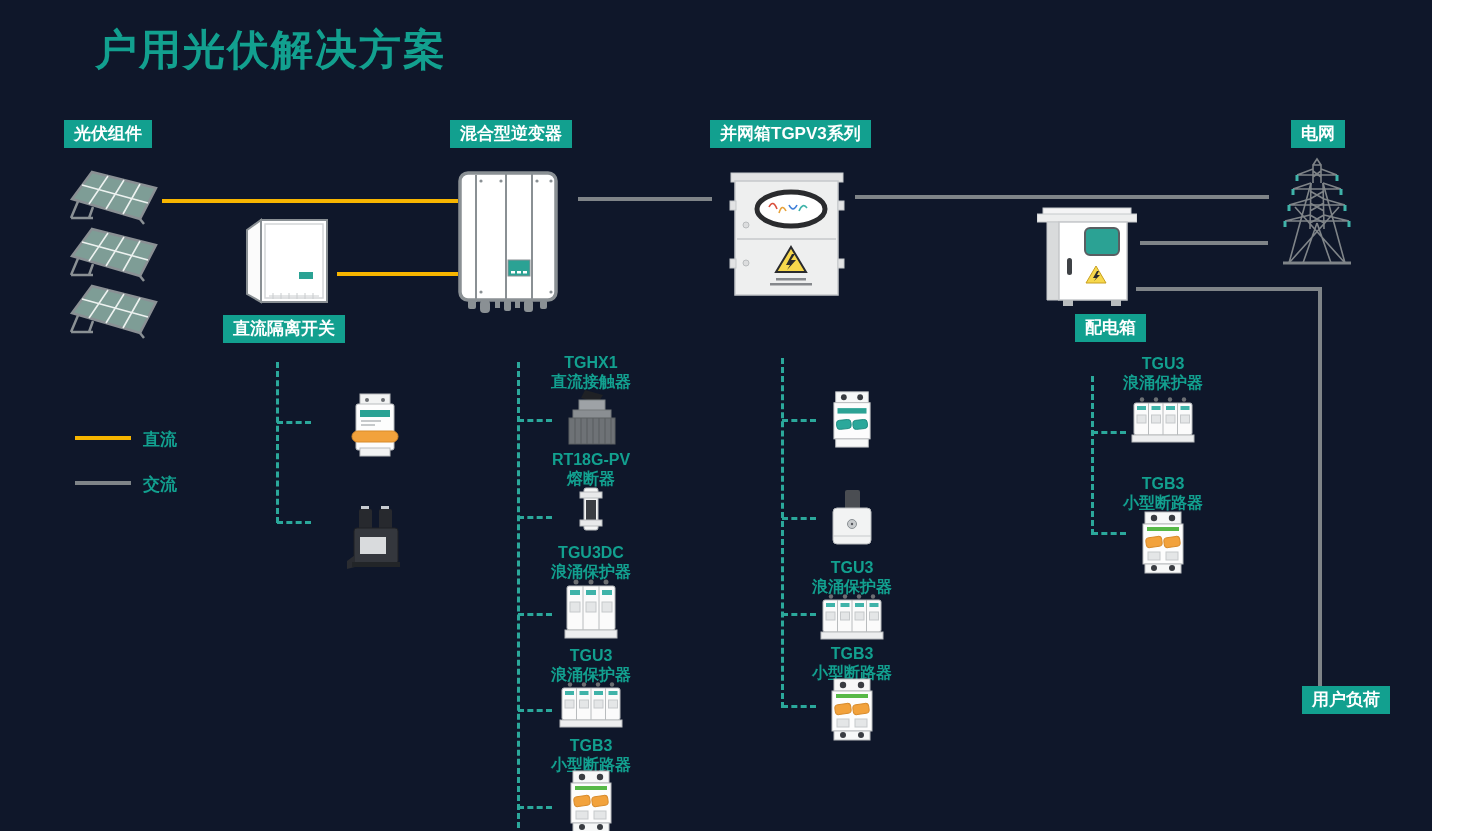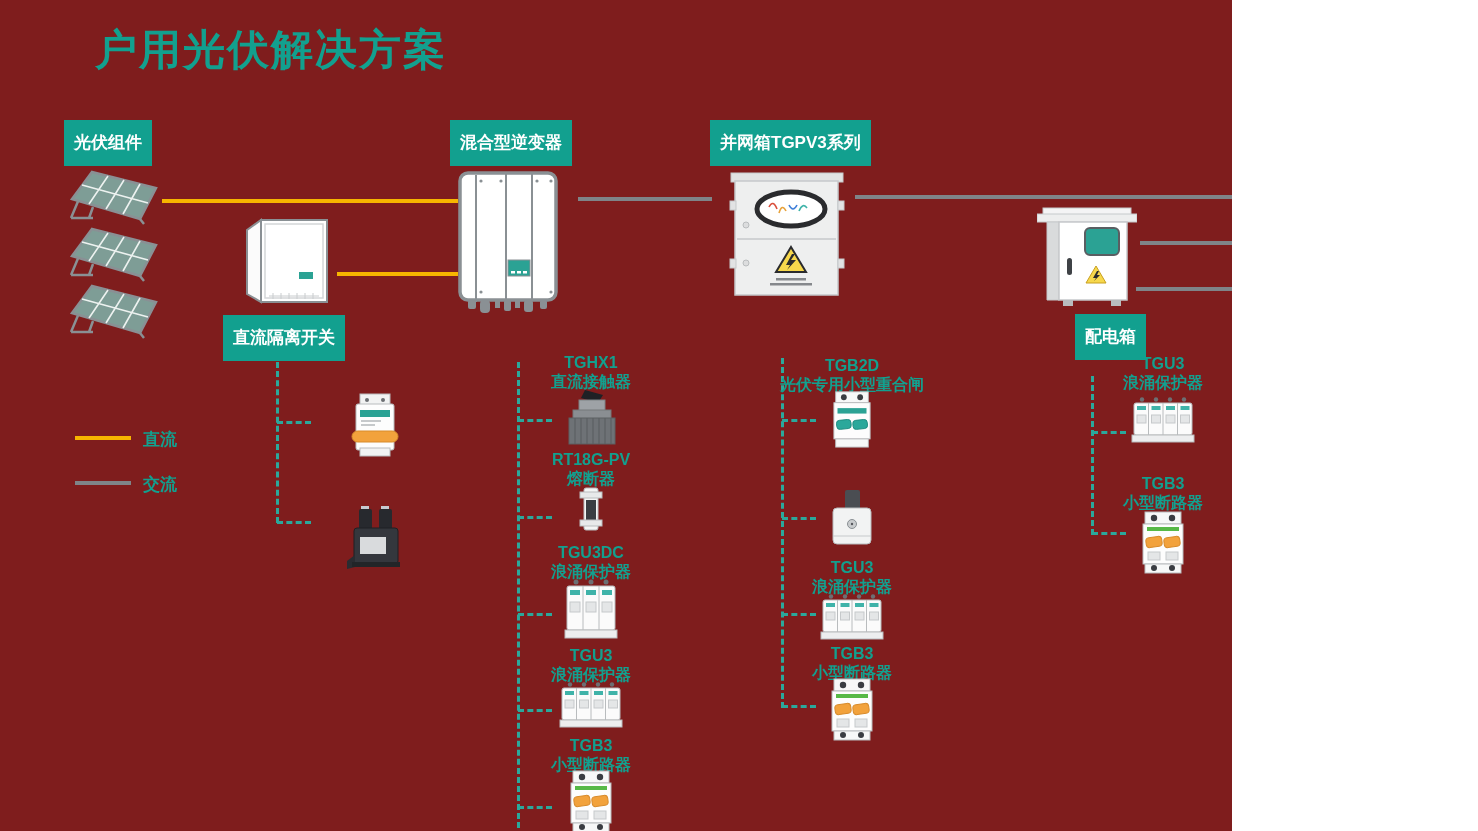--- a/index.html
+++ b/index.html
@@ -1,21 +1,21 @@
 <!DOCTYPE html>
 <html><head>
 <meta charset="utf-8">
 <style>
   html,body{margin:0;padding:0;background:#fff;}
-  .stage{position:relative;width:1232px;height:831px;background:#7f1d1d;overflow:hidden;
+  .stage{position:relative;width:1432px;height:831px;background:#0f172a;overflow:hidden;
          font-family:"Liberation Sans","DejaVu Sans",sans-serif;}
   .title{position:absolute;left:95px;top:22px;font-size:42px;font-weight:800;
          color:#12A08F;letter-spacing:2px;white-space:nowrap;}
   .badge{position:absolute;background:#12A08F;color:#ffffff;font-weight:700;
-         font-size:17px;line-height:22px;padding:12px 10px;white-space:nowrap;}
+         font-size:17px;line-height:22px;padding:3px 10px;white-space:nowrap;}
   .hline{position:absolute;height:4px;}
   .vline{position:absolute;width:4px;}
   .dashv{position:absolute;width:0;border-left:3px dashed #2BA89B;}
   .dashh{position:absolute;height:0;width:34px;border-top:3px dashed #2BA89B;}
   .comp{position:absolute;width:200px;transform:translateX(-50%);text-align:center;
         color:#12A08F;font-weight:700;font-size:16px;line-height:19px;white-space:nowrap;}
   .icon{position:absolute;}
   .legend-label{position:absolute;color:#12A08F;font-weight:700;font-size:17px;}
   .yellow{background:#F7B500;}
   .gray{background:#7F8488;}
@@ -329,24 +329,20 @@
   <svg class="icon" style="left:565px;top:769px" width="52" height="64">
       <use href="#sym-breaker2o"></use>
     </svg>
 
   <div class="dashv" style="left:781px;top:358px;height:350px"></div>
   <div class="dashh" style="left:782px;top:419px"></div>
   <div class="dashh" style="left:782px;top:517px"></div>
   <div class="dashh" style="left:782px;top:613px"></div>
   <div class="dashh" style="left:782px;top:705px"></div>
 
-  <div class="comp" style="left:852px;top:356px">
-    <div>TGB2D</div>
-    <div>光伏专用小型重合闸</div>
-  </div>
   <svg class="icon" style="left:824px;top:390px" width="56" height="58">
       <use href="#sym-breaker2t"></use>
     </svg>
   <svg class="icon" style="left:825px;top:488px" width="54" height="58">
       <use href="#sym-hk18"></use>
     </svg>
   <div class="comp" style="left:852px;top:558px">
     <div>TGU3</div>
     <div>浪涌保护器</div>
   </div>

